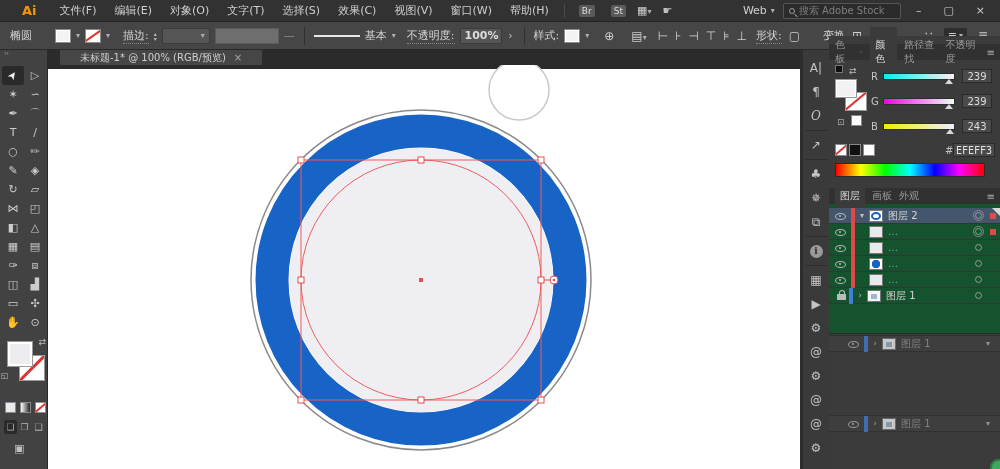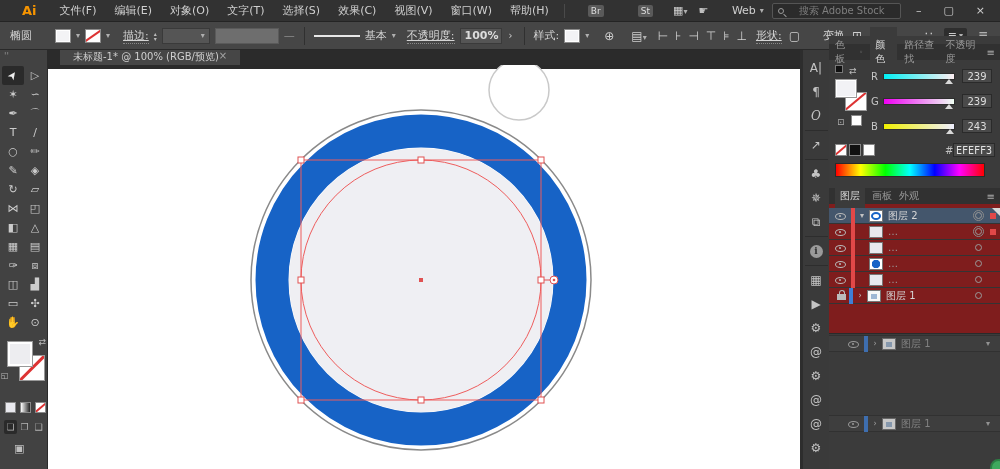--- a/index.html
+++ b/index.html
@@ -4,36 +4,36 @@
 <style>
   * { box-sizing: border-box; margin:0; padding:0; }
   html,body { width:1000px; height:469px; overflow:hidden; }
   body { position:relative; background:#333; font-family:"DejaVu Sans","Liberation Sans",sans-serif; font-size:11px; color:#C8C8C8; }
 
   
   .menubar { position:absolute; top:0; left:0; right:0; height:22px; background:#323232; border-bottom:1px solid #242424; display:flex; align-items:center; padding:0 8px; gap:0; }
   .ai-logo { color:#F79500; font-weight:bold; font-size:13px; margin:0 14px 0 14px; }
   .menu-item { padding:0 9px; color:#CFCFCF; font-size:11px; cursor:default; }
   .mb-sep { width:1px; height:14px; background:#4A4A4A; margin:0 6px; }
-  .badge { background:#5A5A5A; color:#DDD; font-size:9px; padding:1px 3px; border-radius:2px; margin:0 17px; }
+  .badge { background:#5A5A5A; color:#DDD; font-size:9px; padding:1px 3px; border-radius:2px; margin:0 8px; }
   .arrange-docs { margin:0 3px; color:#CFCFCF; }
   .gesture { margin:0 8px; color:#BFBFBF; }
   .mb-right { margin-left:auto; display:flex; align-items:center; gap:8px; }
   .workspace { display:flex; align-items:center; gap:4px; color:#CFCFCF; }
-  .searchbox { display:flex; align-items:center; background:#2B2B2B; border:1px solid #555; border-radius:2px; height:16px; padding:0 5px; gap:15px; }
+  .searchbox { display:flex; align-items:center; background:#2B2B2B; border:1px solid #555; border-radius:2px; height:16px; padding:0 5px; gap:4px; }
   .searchbox input { background:transparent; border:none; outline:none; color:#BBB; font-size:10px; width:96px; font-family:inherit; }
   .searchbox input::placeholder { color:#7E7E7E; }
   .mag { width:6px; height:6px; border:1px solid #999; border-radius:50%; position:relative; flex:0 0 auto; }
   .mag::after { content:''; position:absolute; width:4px; height:1px; background:#999; transform:rotate(45deg); left:4px; top:6px; }
   .winbtn { color:#CFCFCF; font-size:11px; padding:0 7px; }
 
   
   .controlbar { position:absolute; top:22px; left:0; right:0; height:28px; background:#464646; border-bottom:1px solid #292929; display:flex; align-items:center; padding:0 10px; gap:5px; font-size:11px; }
   .cb-label { color:#D4D4D4; }
-  .cb-label.u { border-bottom:1px dotted #888;text-decoration:underline; }
+  .cb-label.u { border-bottom:1px dotted #888; }
   .swatch { width:16px; height:14px; background:#F3F3F5; border:1px solid #8A8A8A; box-shadow:inset 0 0 0 1px #fff; }
   .swatch.none { background:#fff; position:relative; overflow:hidden; }
   .swatch.none::after, .slashed::after { content:''; position:absolute; left:-20%; right:-20%; top:45%; height:2px; background:#D33; transform:rotate(-35deg); }
   .cb-chev { color:#AFAFAF; font-size:8px; }
   .stepper { display:flex; flex-direction:column; line-height:5px; font-size:6px; color:#BBB; }
   .field { background:#555; border:1px solid #3A3A3A; height:16px; display:flex; align-items:center; padding:0 4px; color:#DDD; }
   .field.empty { width:48px; justify-content:flex-end; }
   .field.disabled { width:64px; background:#6E6E6E; border-color:#5A5A5A; }
   .cb-div { width:1px; height:18px; background:#303030; margin:0 4px; }
   .strokeline { width:46px; height:2px; background:#E8E8E8; }
@@ -64,21 +64,21 @@
   .mini.none { background:#fff; position:relative; overflow:hidden; }
   .mini.none::after { content:''; position:absolute; left:-20%; right:-20%; top:42%; height:2px; background:#D33; transform:rotate(-40deg); }
   .drawmodes { position:absolute; top:370px; left:4px; display:flex; gap:1px; }
   .dmode { width:13px; height:14px; display:flex; align-items:center; justify-content:center; color:#B5B5B5; font-size:9px; }
   .dmode.active { background:#2A2A2A; border-radius:2px; }
   .screenmode { position:absolute; top:392px; left:14px; color:#BFBFBF; font-size:11px; }
   .tb-extra { position:absolute; top:418px; left:8px; color:#A8A8A8; font-size:12px; }
 
   
   .tabbar { position:absolute; left:48px; top:50px; width:752px; height:15px; background:#2B2B2B; }
-  .doctab { position:absolute; left:12px; top:0; height:15px; background:#464646; display:flex; align-items:flex-start; padding:0 13px; color:#CFCFCF; font-size:10px; }
+  .doctab { position:absolute; left:12px; top:0; height:15px; background:#464646; display:flex; align-items:center; padding:0 20px; gap:8px; color:#CFCFCF; font-size:10px; }
   .doctab .close { color:#A5A5A5; font-size:10px; }
   .canvas { position:absolute; left:48px; top:65px; width:752px; height:404px; background:#fff; }
 
   
   .strip { position:absolute; left:800px; top:50px; bottom:0; width:29px; background:#3A3A3A; border-left:3px solid #2D2D2D; display:flex; flex-direction:column; align-items:center; padding-top:6px; }
   .strip-icon { width:23px; height:24px; display:flex; align-items:center; justify-content:center; color:#C4C4C4; font-size:12px; }
   .strip-icon.serif { font-family:"DejaVu Serif",serif; font-style:italic; }
   .strip-sep { width:23px; height:1px; background:#2D2D2D; margin:2px 0; }
   .circle-i { width:13px; height:13px; border-radius:50%; background:#9A9A9A; color:#2E2E2E; font-weight:bold; font-size:9px; display:flex; align-items:center; justify-content:center; font-family:"DejaVu Serif",serif; }
 
@@ -108,21 +108,21 @@
   .hex-label { position:absolute; font-size:10px; color:#BFBFBF; }
   .hex-field { position:absolute; width:42px; height:14px; background:#4A4A4A; border:1px solid #2A2A2A; color:#E2E2E2; font-size:10px; display:flex; align-items:center; justify-content:center; font-family:"DejaVu Sans Mono",monospace; }
   .mini2 { position:absolute; width:12px; height:12px; border:1px solid #888; }
   .mini2.none { background:#fff; overflow:hidden; }
   .mini2.none::after { content:''; position:absolute; left:-20%; right:-20%; top:42%; height:2px; background:#D33; transform:rotate(-40deg); }
   .mini2.black { background:#111; }
   .mini2.white { background:#FDFDFD; }
   .spectrum { position:absolute; left:6px; top:119px; width:150px; height:14px; background:linear-gradient(90deg,#f00,#ff0,#0f0,#0ff,#00f,#f0f,#f00); border:1px solid #2A2A2A; }
 
   
-  .layers-panel { position:absolute; top:152px; left:0; width:171px; height:146px; background:#7f1d1d; border-bottom:1px solid #2A2A2A; }
+  .layers-panel { position:absolute; top:152px; left:0; width:171px; height:146px; background:#14532d; border-bottom:1px solid #2A2A2A; }
   .lrows { position:absolute; top:20px; left:0; right:0; }
   .lrow { height:16px; display:flex; align-items:center; border-bottom:1px solid #343434; position:relative; padding-right:4px; }
   .lrow.selected { background:#44566C; }
   .eye { width:14px; height:10px; position:relative; margin-left:5px; flex:0 0 14px; }
   .eye::before { content:''; position:absolute; top:2px; left:1px; width:9px; height:5px; border:1px solid #B8B8B8; border-radius:50%; }
   .eye::after { content:''; position:absolute; top:4px; left:4.5px; width:2px; height:2px; background:#B8B8B8; border-radius:50%; }
   .cbar { width:4px; height:16px; margin-left:3px; flex:0 0 4px; }
   .cbar.red { background:#E14848; }
   .cbar.blue { background:#3F7FD6; }
   .lchev { width:14px; text-align:center; color:#C2C2C2; font-size:8px; flex:0 0 14px; }

